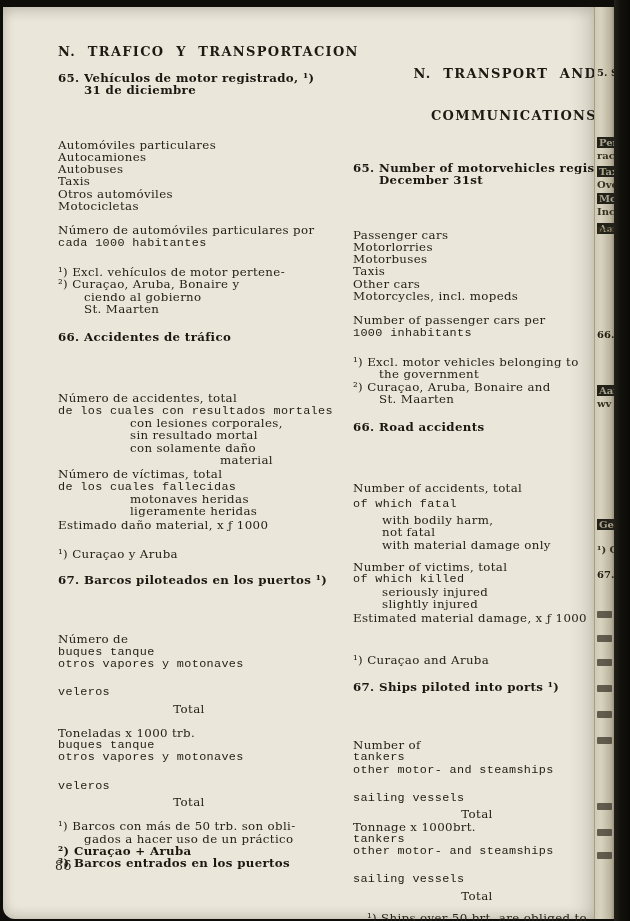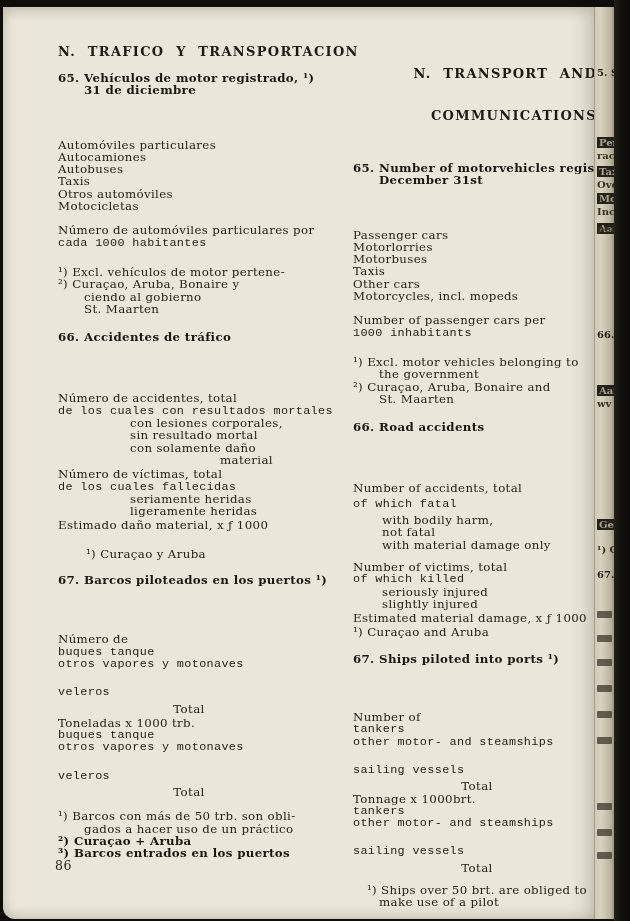--- a/index.html
+++ b/index.html
@@ -64,31 +64,31 @@
           <div class="line i2">St. Maarten</div>
           <div class="line b" style="margin-top: 16px;">66. Accidentes de tráfico</div>
           <div class="line" style="margin-top: 49px;">Número de accidentes, total</div>
           <div class="line i1">de los cuales con resultados mortales</div>
           <div class="line i3">con lesiones corporales,</div>
           <div class="line i3">sin resultado mortal</div>
           <div class="line i3">con solamente daño</div>
           <div class="line i4">material</div>
           <div class="line" style="margin-top: 2px;">Número de víctimas, total</div>
           <div class="line i1">de los cuales fallecidas</div>
-          <div class="line i3">seriamente heridas</div>
+          <div class="line i3">motonaves heridas</div>
           <div class="line i3">ligeramente heridas</div>
           <div class="line" style="margin-top: 2px;">Estimado daño material, x ƒ 1000</div>
-          <div class="line" style="margin-top: 16px; margin-left: 28px;">¹) Curaçao y Aruba</div>
+          <div class="line" style="margin-top: 16px;">¹) Curaçao y Aruba</div>
           <div class="line b" style="margin-top: 14px;">67. Barcos piloteados en los puertos ¹)</div>
           <div class="line" style="margin-top: 47px;">Número de</div>
           <div class="line i1">buques tanque</div>
           <div class="line i1">otros vapores y motonaves</div>
           <div class="line i1" style="margin-top: 16px;">veleros</div>
           <div class="line ctr" style="margin-top: 4px;">Total</div>
-          <div class="line" style="margin-top: 2px;">Toneladas x 1000 trb.</div>
+          <div class="line" style="margin-top: 12px;">Toneladas x 1000 trb.</div>
           <div class="line i1">buques tanque</div>
           <div class="line i1">otros vapores y motonaves</div>
           <div class="line i1" style="margin-top: 16px;">veleros</div>
           <div class="line ctr" style="margin-top: 4px;">Total</div>
           <div class="line" style="margin-top: 12px;">¹) Barcos con más de 50 trb. son obli-</div>
           <div class="line i2">gados a hacer uso de un práctico</div>
           <div class="line b">²) Curaçao + Aruba</div>
           <div class="line b">³) Barcos entrados en los puertos</div>
         </div>
     </div>
@@ -117,21 +117,21 @@
           <div class="line" style="margin-top: 49px;">Number of accidents, total</div>
           <div class="line i1" style="margin-top: 3px;">of which fatal</div>
           <div class="line i2b" style="margin-top: 4px;">with bodily harm,</div>
           <div class="line i2b">not fatal</div>
           <div class="line i2b">with material damage only</div>
           <div class="line" style="margin-top: 10px;">Number of victims, total</div>
           <div class="line i1">of which killed</div>
           <div class="line i2b">seriously injured</div>
           <div class="line i2b">slightly injured</div>
           <div class="line" style="margin-top: 2px;">Estimated material damage, x ƒ 1000</div>
-          <div class="line" style="margin-top: 2px;">¹) Curaçao and Aruba</div>
+          <div class="line" style="margin-top: 30px;">¹) Curaçao and Aruba</div>
           <div class="line b" style="margin-top: 14px;">67. Ships piloted into ports ¹)</div>
           <div class="line" style="margin-top: 46px;">Number of</div>
           <div class="line i1">tankers</div>
           <div class="line i1">other motor- and steamships</div>
           <div class="line i1" style="margin-top: 16px;">sailing vessels</div>
           <div class="line ctr" style="margin-top: 4px;">Total</div>
           <div class="line" style="">Tonnage x 1000brt.</div>
           <div class="line i1">tankers</div>
           <div class="line i1">other motor- and steamships</div>
           <div class="line i1" style="margin-top: 16px;">sailing vessels</div>

